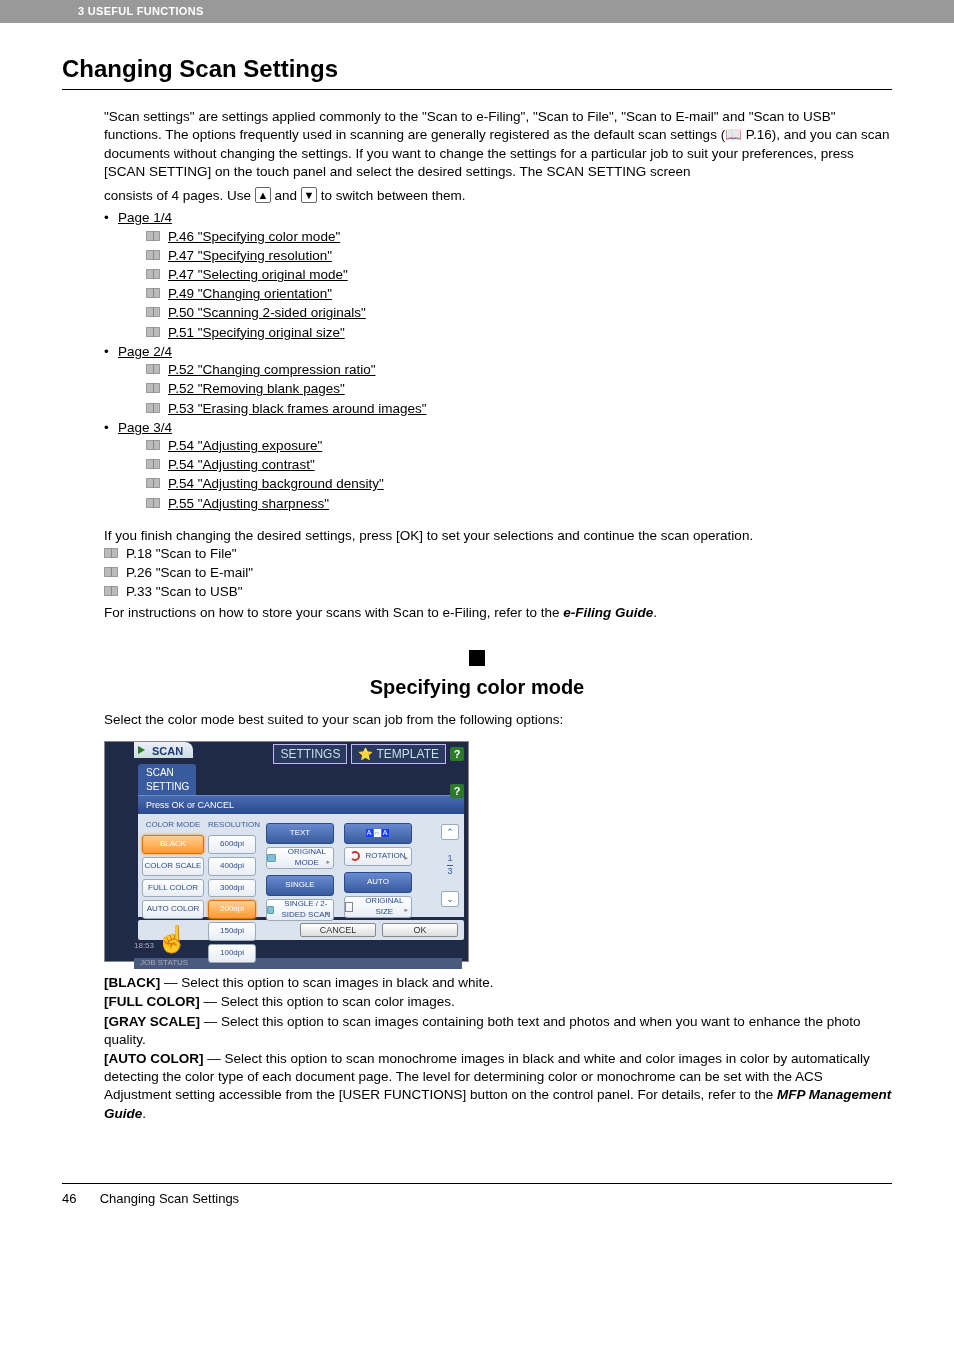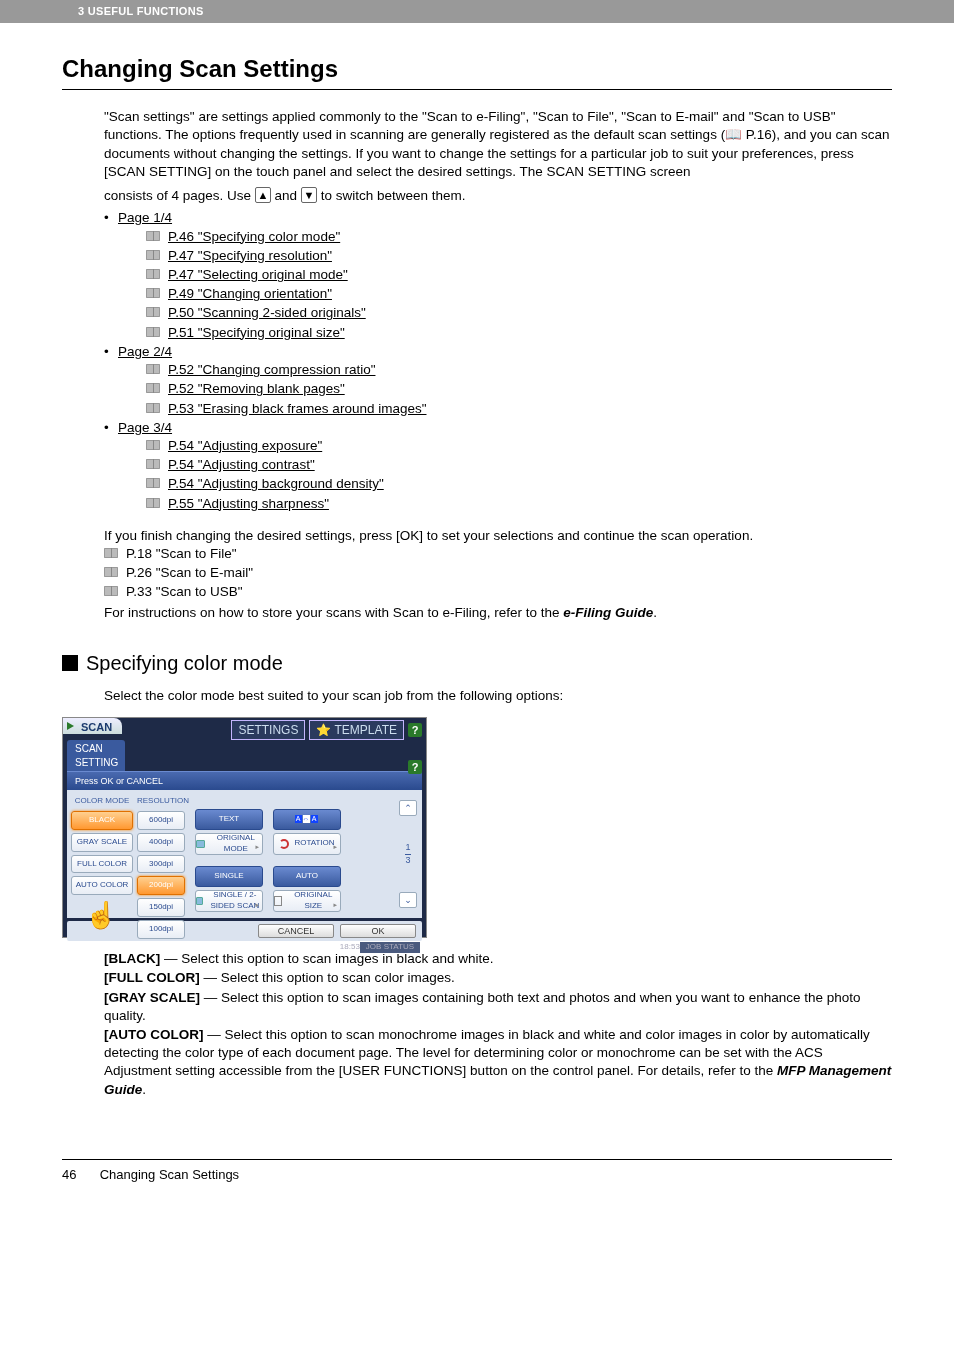--- a/index.html
+++ b/index.html
@@ -47,29 +47,29 @@
     box-shadow: inset 0 0 0 1px #999;
   }
   .book-icon::before {
     content: ""; position: absolute; left: 50%; top: 0; bottom: 0; width: 1px; background: #888;
   }
   .afterlist { margin-left: 42px; margin-top: 14px; }
   .reflist { margin-left: 42px; list-style: none; }
   .reflist li { position: relative; padding-left: 22px; margin-bottom: 1px; }
   .closing { margin-left: 42px; margin-top: 2px; }
   h2 {
-    font-size: 20px; font-weight: normal; margin-top: 28px; margin-bottom: 10px;
-    display: flex; align-items: center; gap: 8px;
+    font-size: 20px; font-weight: bold; margin-top: 28px; margin-bottom: 10px;
+    display: flex; align-items: center; gap: 8px; flex-direction: column;
   }
   h2 .sq { width: 16px; height: 16px; background: #000; display: inline-block; }
   .h2para { margin-left: 42px; margin-bottom: 12px; }
   .screenshot {
-    width: 365px; height: 221px; margin-bottom: 12px;
+    width: 365px; height: 221px; margin-left: 42px; margin-bottom: 12px;
     background: #1e2a47; border: 1px solid #888; position: relative;
-    font-size: 9px; color: #fff;
+    font-size: 9px; color: #fff; padding-left: 29px;
   }
   .sc-top { display: flex; align-items: flex-start; height: 22px; }
   .sc-scan {
     background: linear-gradient(#eef, #cdd); color: #1c3a6e; font-weight: bold;
     font-size: 11px; padding: 2px 10px 0 18px; height: 16px; position: relative;
     border-top-right-radius: 8px;
   }
   .sc-scan::before {
     content: ""; position: absolute; left: 4px; top: 4px; width: 0; height: 0;
     border-left: 7px solid #2a7a2a; border-top: 4px solid transparent; border-bottom: 4px solid transparent;
@@ -79,21 +79,21 @@
   .sc-help { width: 14px; height: 14px; background: #2a7a2a; border-radius: 2px; color: #fff; text-align: center; line-height: 14px; font-size: 11px; font-weight: bold; }
   .sc-tab {
     background: #3a5a9e; padding: 2px 8px; font-size: 10px; width: 58px;
     margin-left: 4px; border-top-left-radius: 3px; border-top-right-radius: 3px;
   }
   .sc-tab-help { position: absolute; right: 4px; top: 20px; width: 14px; height: 14px; background: #2a7a2a; border-radius: 2px; text-align: center; line-height: 14px; font-size: 11px; font-weight: bold;}
   .sc-bar {
     background: linear-gradient(#4a6ab0, #2a4a8e); padding: 3px 8px; font-size: 9px;
     border-top: 1px solid #6a8ad0; margin: 0 4px;
   }
-  .sc-body { background: #dbe3ef; margin: 0 4px; height: 128px; display: flex; padding: 6px 4px; gap: 4px; position: relative;}
+  .sc-body { background: #dbe3ef; margin: 0 4px; height: 103px; display: flex; padding: 6px 4px; gap: 4px; position: relative;}
   .col { display: flex; flex-direction: column; gap: 3px; }
   .col-label { color: #3a5a9e; font-size: 8px; text-align: center; margin-bottom: 1px; }
   .col1 { width: 62px; }
   .col2 { width: 48px; }
   .col3 { width: 68px; margin-left: 6px;}
   .col4 { width: 68px; margin-left: 6px;}
   .col-page { width: 20px; margin-left: auto; display: flex; flex-direction: column; justify-content: space-between; align-items: center; padding: 4px 0;}
   .sbtn {
     background: linear-gradient(#fff,#e8edf5); border: 1px solid #9ab; border-radius: 3px;
     color: #2a4a8e; font-size: 8px; text-align: center; padding: 3px 0;
@@ -101,21 +101,21 @@
   .sbtn.sel { background: linear-gradient(#ffd090,#ff9830); border-color: #e07000; color: #fff; box-shadow: 0 0 3px #f80;}
   .sbtn.blue { background: linear-gradient(#6a8ad0,#3a5a9e); color: #fff; border-color: #2a4a8e; padding: 4px 0;}
   .sbtn.wide { height: 22px; display: flex; align-items: center; justify-content: center; gap: 3px; position: relative;}
   .sbtn.wide .arr { position: absolute; right: 3px; bottom: 2px; font-size: 7px; color: #888;}
   .hand { font-size: 26px; text-align: center; color: #c07030;}
   .col-page .arrbox { width: 18px; height: 16px; background: #fff; border: 1px solid #9ab; border-radius: 2px; color: #3a5a9e; text-align: center; line-height: 14px;}
   .col-page .frac { color: #3a5a9e; font-size: 9px; text-align: center; line-height: 1.1;}
   .col-page .frac .line { border-top: 1px solid #3a5a9e; margin: 1px 0;}
   .sc-footer { background: #dbe3ef; margin: 3px 4px 0 4px; height: 20px; display: flex; justify-content: flex-end; gap: 6px; padding: 3px 6px; border-radius: 2px;}
   .fbtn { background: linear-gradient(#fff,#ddd); border: 1px solid #888; border-radius: 2px; color: #333; font-size: 9px; width: 76px; text-align: center; line-height: 13px;}
-  .sc-status { display: flex; justify-content: flex-end; padding: 1px 6px 0 0; font-size: 8px; color: #aab;}
+  .sc-status { display: flex; justify-content: flex-end; gap: 6px; padding: 1px 6px 0 0; font-size: 8px; color: #aab; flex-direction: column;}
   .sc-status .jb { background: #4a5a7e; padding: 0 6px;}
   .options { margin-left: 42px; }
   .options p { margin-bottom: 1px; }
   .footer-line { border-top: 1px solid #000; margin: 60px 62px 0 62px;}
   .footer { padding: 6px 62px 30px 62px; font-size: 13px; }
   .footer .pn { display: inline-block; width: 34px;}
   em.guide { font-style: italic; font-weight: bold; }
   .mini-icon { display:inline-block; width:10px; height:8px; background:#8bd; border:1px solid #5a9; vertical-align:middle; margin-right:2px; border-radius:1px;}
   .rot-icon { display:inline-block; width:10px; height:10px; border:2px solid #c33; border-radius:50%; border-left-color:transparent; vertical-align:middle; margin-right:2px;}
   .txt-icon { display:inline-flex; gap:1px; vertical-align:middle; margin-right:2px;}
@@ -195,21 +195,21 @@
     </div>
     <div style="position:relative;">
       <div class="sc-tab">SCAN SETTING</div>
       <div class="sc-tab-help">?</div>
     </div>
     <div class="sc-bar">Press OK or CANCEL</div>
     <div class="sc-body">
       <div class="col col1">
         <div class="col-label">COLOR MODE</div>
         <div class="sbtn sel">BLACK</div>
-        <div class="sbtn">GRAY SCALE</div>
+        <div class="sbtn">COLOR SCALE</div>
         <div class="sbtn">FULL COLOR</div>
         <div class="sbtn">AUTO COLOR</div>
         <div class="hand">☝</div>
       </div>
       <div class="col col2">
         <div class="col-label">RESOLUTION</div>
         <div class="sbtn">600dpi</div>
         <div class="sbtn">400dpi</div>
         <div class="sbtn">300dpi</div>
         <div class="sbtn sel">200dpi</div>

